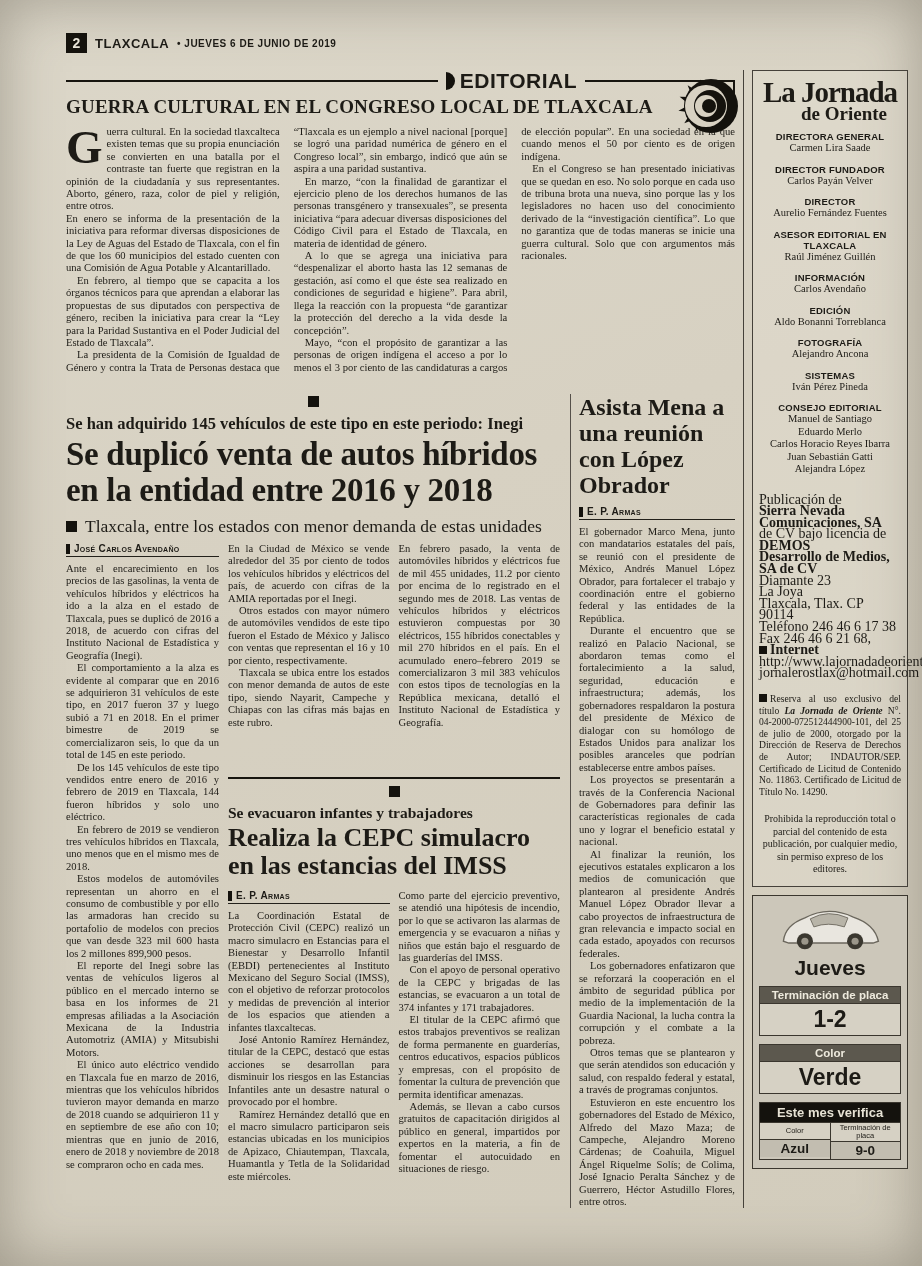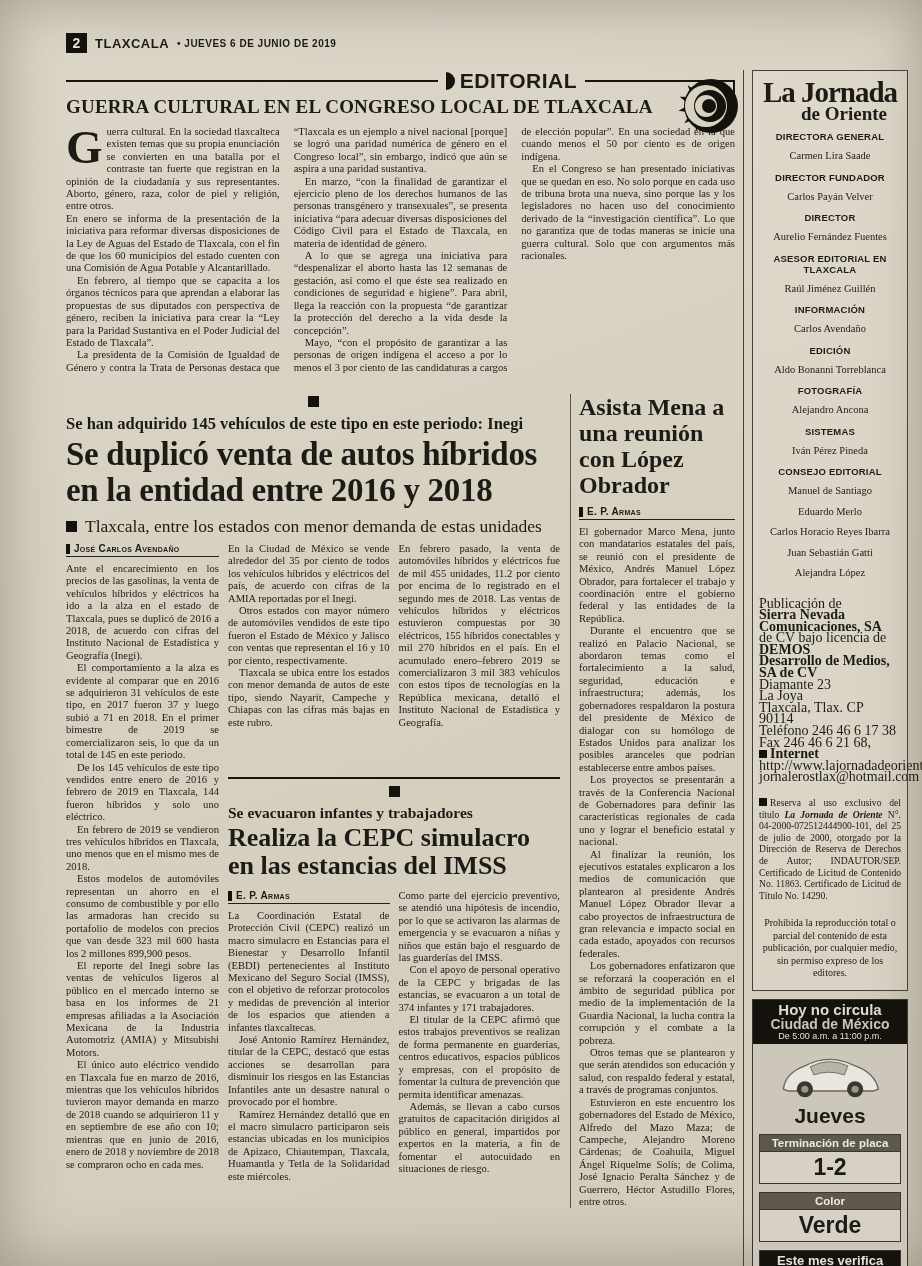--- a/index.html
+++ b/index.html
@@ -78,21 +78,21 @@
   
   .mena-headline{font-size:24px;line-height:26px;font-weight:bold;margin:0 0 8px 0;}
 
   
   .sidebar-box{border:1px solid #45413a;padding:8px 6px 10px 6px;background:rgba(235,231,220,.25);}
   .logo{text-align:center;margin-bottom:6px;}
   .logo-l1{font-size:29px;font-weight:bold;letter-spacing:-1px;line-height:26px;}
   .logo-l2{font-size:19px;font-weight:bold;letter-spacing:0;line-height:17px;text-align:right;padding-right:14px;}
   .role{font-family:"Liberation Sans",sans-serif;font-weight:bold;font-size:9.5px;text-align:center;margin-top:9px;letter-spacing:.2px;}
   .names{text-align:center;font-size:10.5px;line-height:12.5px;}
-  .names p{margin:8px;}
+  .names p{margin:0;}
   .pub{margin-top:18px;font-size:14px;line-height:11.6px;}
   .pub div{margin:0;}
   .pub .b{font-weight:bold;}
   .inet{display:flex;align-items:flex-end;gap:3px;font-weight:bold;}
   .inet .sq{width:8px;height:8px;flex:0 0 8px;}
   .legal{margin-top:14px;font-size:9.6px;line-height:11.6px;text-align:justify;}
   .legal .sq-inline{display:inline-block;width:8px;height:8px;background:#14120d;margin-right:3px;}
   .notice{margin-top:16px;font-size:10px;line-height:12.5px;text-align:center;padding:0 2px;}
 
   
@@ -347,25 +347,20 @@
         <div class="legal">
           <span class="sq-inline"></span><span>Reserva al uso exclusivo del título</span>
           <i><b>La Jornada de Oriente</b></i>
           <span>N°. 04-2000-072512444900-101, del 25 de julio de 2000, otorgado por la Dirección de Reserva de Derechos de Autor; INDAUTOR/SEP. Certificado de Licitud de Contenido No. 11863. Certificado de Licitud de Título No. 14290.</span>
         </div>
 
         <div class="notice">Prohibida la reproducción total o parcial del contenido de esta publicación, por cualquier medio, sin permiso expreso de los editores.</div>
       </div>
 
       <div class="nocircula">
-        <div class="nc-head">
-          <div class="nc-title">Hoy no circula</div>
-          <div class="nc-sub">Ciudad de México</div>
-          <div class="nc-hours">De 5:00 a.m. a 11:00 p.m.</div>
-        </div>
         <div class="nc-car">
           <svg width="110" height="52" viewBox="0 0 120 58">
             <path d="M8 46 Q10 28 32 20 Q58 6 86 19 Q110 27 114 46 L108 48 L14 48 Z" fill="#e9e6df" stroke="#6b675d" stroke-width="1.5"></path>
             <path d="M38 21 Q58 10 80 20 L76 30 Q58 24 42 30 Z" fill="#b8b4a8" stroke="#6b675d" stroke-width="1"></path>
             <circle cx="32" cy="46" r="9" fill="#3a372f"></circle>
             <circle cx="32" cy="46" r="4" fill="#9b968a"></circle>
             <circle cx="88" cy="46" r="9" fill="#3a372f"></circle>
             <circle cx="88" cy="46" r="4" fill="#9b968a"></circle>
           </svg>
         </div>

